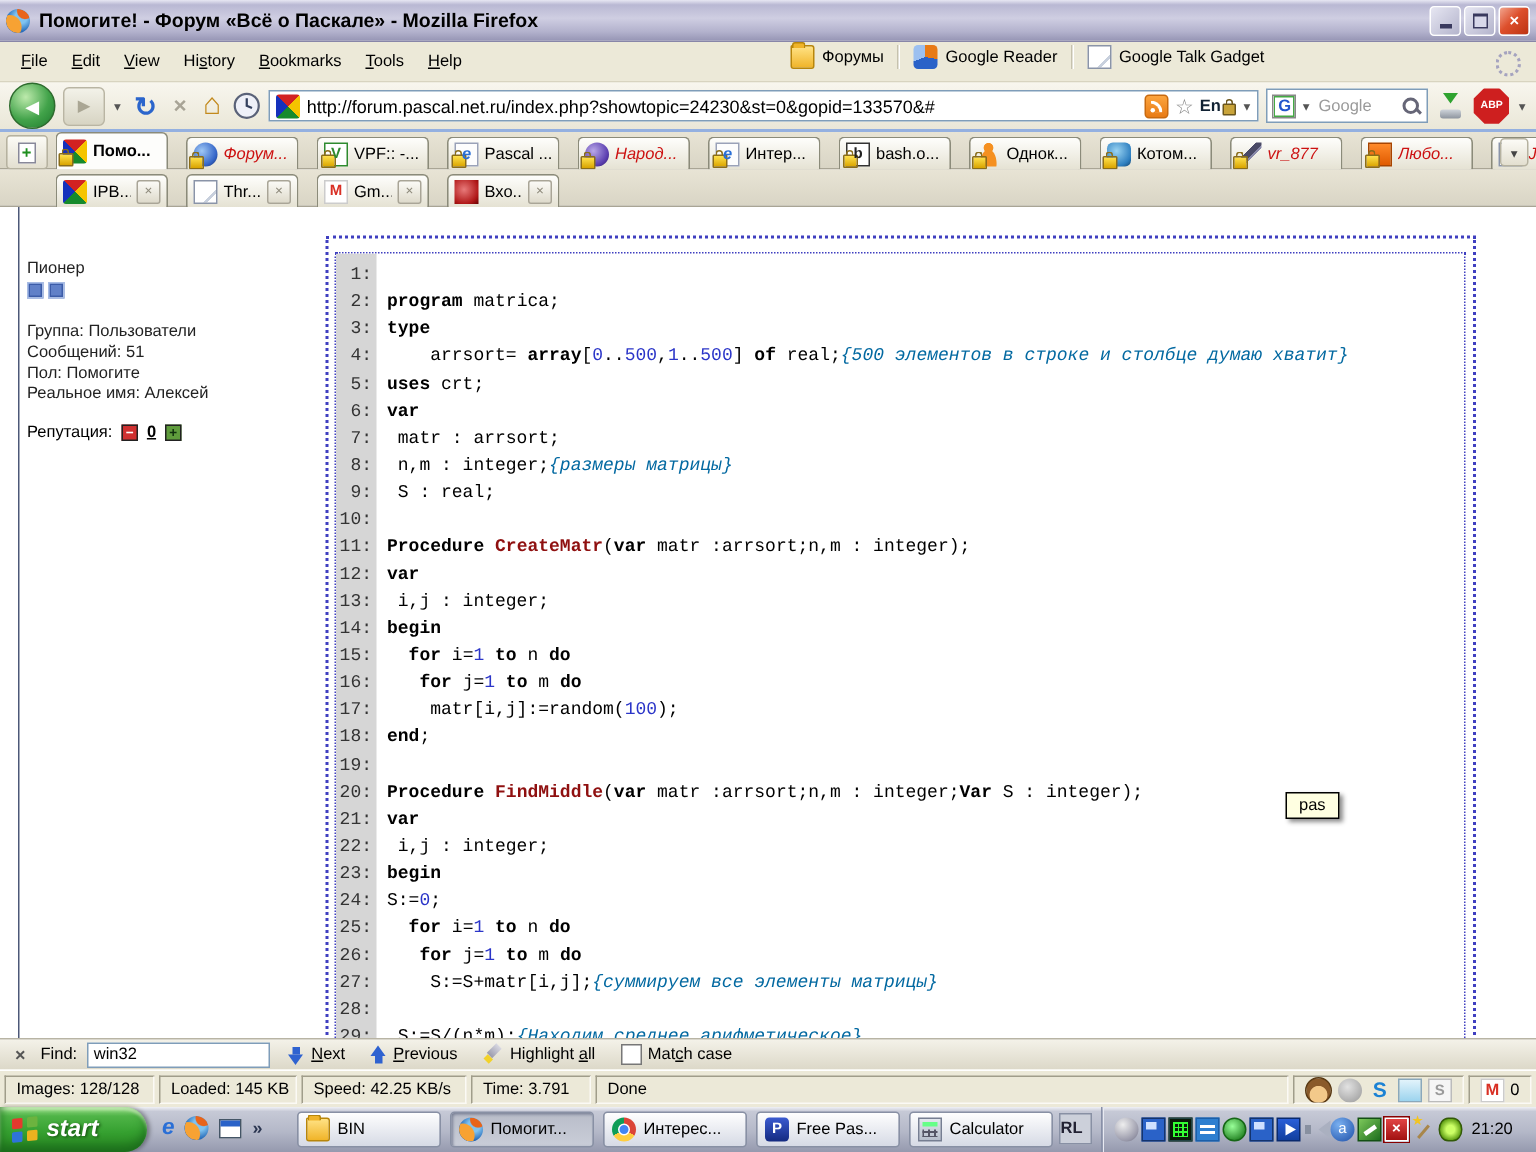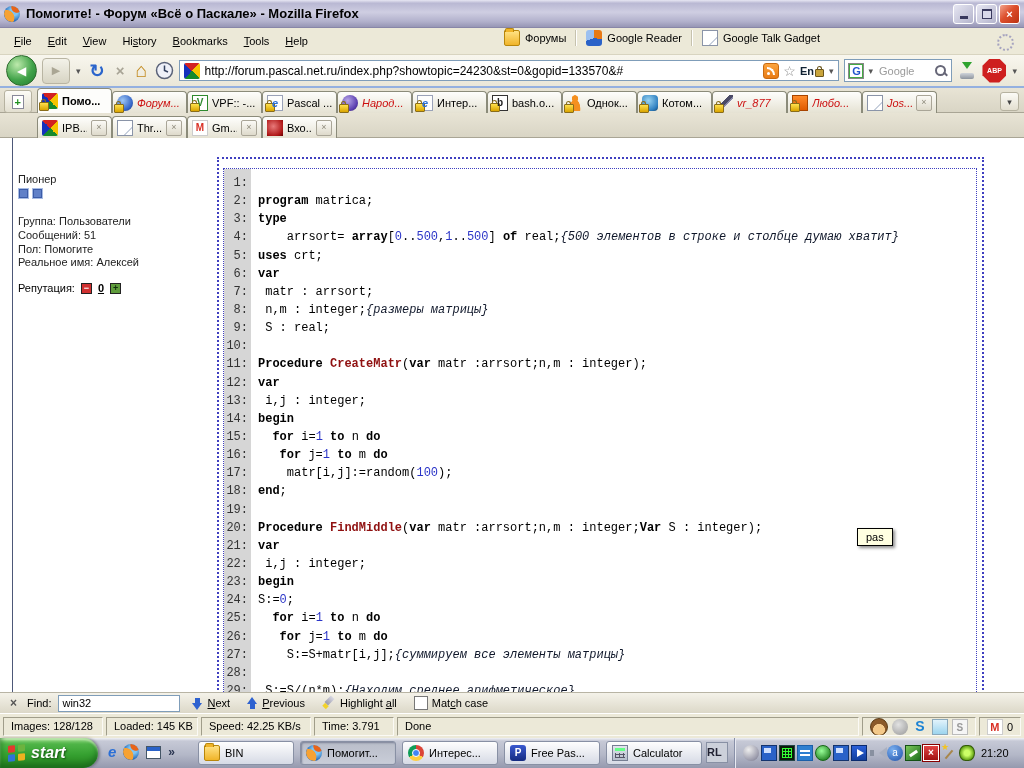--- a/index.html
+++ b/index.html
@@ -18,21 +18,21 @@
     display:flex;align-items:center;justify-content:center;font-weight:bold;font-size:11px;box-sizing:border-box}
   .btn-plain{background:linear-gradient(135deg,#e6e6f2,#b4b4cc);color:#39395e}
   .btn-close{background:linear-gradient(135deg,#f2a58e,#dd4f2c 45%,#bc3212);color:#fff}
   .glyph-min{display:block;width:8px;height:3px;background:#39395e;margin-top:8px}
   .glyph-restore{display:block;width:8px;height:7px;border:1px solid #39395e;border-top-width:2px;background:#d8d8ea}
 
   
   .menubar{position:absolute;top:28px;left:0;right:0;height:27px;background:#ece9d8;
     border-bottom:1px solid #d8d4c0;display:flex;align-items:center;padding-left:6px;box-sizing:border-box}
   .menu-item{padding:4px 8px}
-  .personal{position:absolute;left:497px;top:0;height:19px;display:flex;align-items:center;gap:2px}
+  .personal{position:absolute;left:520px;top:0;height:19px;display:flex;align-items:center;gap:2px}
   .pb-item{display:flex;align-items:center;gap:5px;padding:2px 7px}
   .pb-sep{width:1px;height:16px;background:#c6c2ae;border-right:1px solid #fff}
   .throbber{position:absolute;right:10px;top:6px;width:13px;height:13px;border-radius:50%;border:2px dotted #a5a3bf}
 
   
   .navbar{position:absolute;top:55px;left:0;right:0;height:33px;
     background:linear-gradient(#f8f6ee,#eae7d8);border-bottom:2px solid #94b0e0;
     display:flex;align-items:center;gap:5px;padding:0 6px;box-sizing:border-box}
   .nav-back{width:29px;height:29px;border-radius:50%;flex:none;
     background:radial-gradient(circle at 35% 30%,#bdeaac,#42a34a 55%,#1e7a2d);
@@ -75,21 +75,21 @@
   
   .tabrow{position:absolute;left:0;right:0;height:25px;background:linear-gradient(#e8e4d5,#d9d5c5);
     border-bottom:1px solid #a9a595;box-sizing:border-box}
   #tabrow1{top:88px}
   #tabrow2{top:113px}
   .newtab-btn{position:absolute;left:4px;top:2px;width:26px;height:21px;border:1px solid #b6b2a0;border-radius:3px;
     background:linear-gradient(#fcfbf6,#e3dfd0);display:flex;align-items:center;justify-content:center}
   .newtab-btn .sheet{width:10px;height:12px;background:#fff;border:1px solid #889;position:relative}
   .newtab-btn .plus{position:absolute;right:2px;bottom:1px;color:#1f8f1f;font-weight:bold;font-size:11px;line-height:9px}
   .tabs{position:absolute;left:37px;top:0;height:25px;display:flex;align-items:flex-end}
-  .tab{width:75px;height:22px;margin-right:0;box-sizing:border-box;border:1px solid #8b8b7a;border-bottom:none;
+  .tab{width:75px;height:22px;margin-right:12px;box-sizing:border-box;border:1px solid #8b8b7a;border-bottom:none;
     border-radius:4px 4px 0 0;background:linear-gradient(#fefefc,#e5e2d3);
     display:flex;align-items:center;gap:4px;padding:0 4px;overflow:hidden}
   .tab.active{height:25px;background:#fdfdfb;font-weight:bold}
   .tab-label{white-space:nowrap;overflow:hidden;font-size:11px}
   .tab.unread .tab-label{color:#cc1111;font-style:italic}
   .tab-close{width:14px;height:14px;flex:none;border:1px solid #a9a597;border-radius:2px;
     background:linear-gradient(#fbfaf6,#dedacb);color:#8f8b7c;font-size:9px;line-height:12px;text-align:center;margin-left:auto}
   .alltabs-btn{position:absolute;right:5px;top:4px;width:17px;height:17px;border:1px solid #b6b2a0;border-radius:3px;
     background:linear-gradient(#fcfbf6,#e3dfd0);color:#444;font-size:9px;display:flex;align-items:center;justify-content:center}
   .lockb{position:absolute;left:-3px;bottom:-2px;width:8px;height:7px;background:linear-gradient(#ffe14d,#d9a400);
@@ -147,21 +147,21 @@
   .intro{position:absolute;left:218px;top:2px;color:#444;font-size:11.5px;white-space:nowrap}
   .post-box{position:absolute;left:217px;top:19px;width:767px;height:600px;border:2px dotted #3f3fc0;background:#fff;box-sizing:border-box}
   .code-box{position:absolute;left:4px;right:5px;top:9px;height:590px;border:1px dotted #3f3fc0;display:flex;overflow:hidden}
   .gutter{width:27px;flex:none;background:#d6d6d6;padding:5px 3px 0 0;text-align:right;box-sizing:border-box}
   .codecol{flex:1;padding:5px 0 0 7px;overflow:hidden}
   .gnum,.cline{height:18.15px;line-height:18.15px;font-family:"Liberation Mono",monospace;font-size:12px;white-space:pre}
   .gnum{color:#333}
   .c-k{font-weight:bold;color:#000}
   .c-p{font-weight:bold;color:#8f1010}
   .c-n{color:#2b35c8}
-  .c-c{color:#0f172a;font-style:italic}
+  .c-c{color:#0369a1;font-style:italic}
   .tooltip{position:absolute;left:857px;top:528px;background:#ffffe1;border:1px solid #000;
     padding:2px 8px;font-size:11px;box-shadow:2px 2px 3px rgba(0,0,0,.45);z-index:50}
 
   
   .findbar{position:absolute;top:692px;left:0;right:0;height:21px;border-top:1px solid #b8b4a4;
     background:linear-gradient(#f4f2e9,#dcd8c8);display:flex;align-items:center;gap:7px;padding:0 7px;box-sizing:border-box}
   .fb-close{color:#555;font-weight:bold;font-size:12px;padding:0 3px}
   .fb-input{width:122px;height:17px;border:1px solid #7f9db9;font-family:"Liberation Sans",sans-serif;font-size:11px;padding:0 3px;box-sizing:border-box}
   .fb-btn{display:flex;align-items:center;gap:4px;padding:1px 5px}
   .arrw{width:11px;height:13px;position:relative;flex:none}

